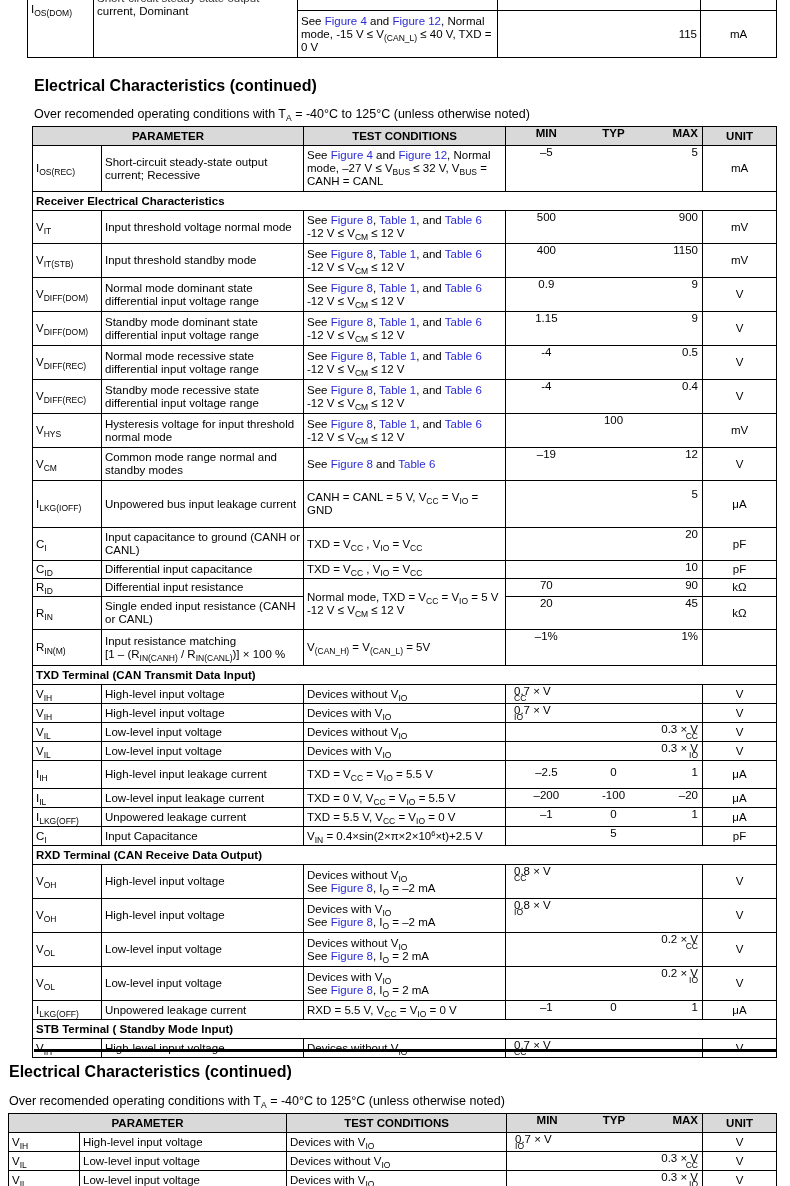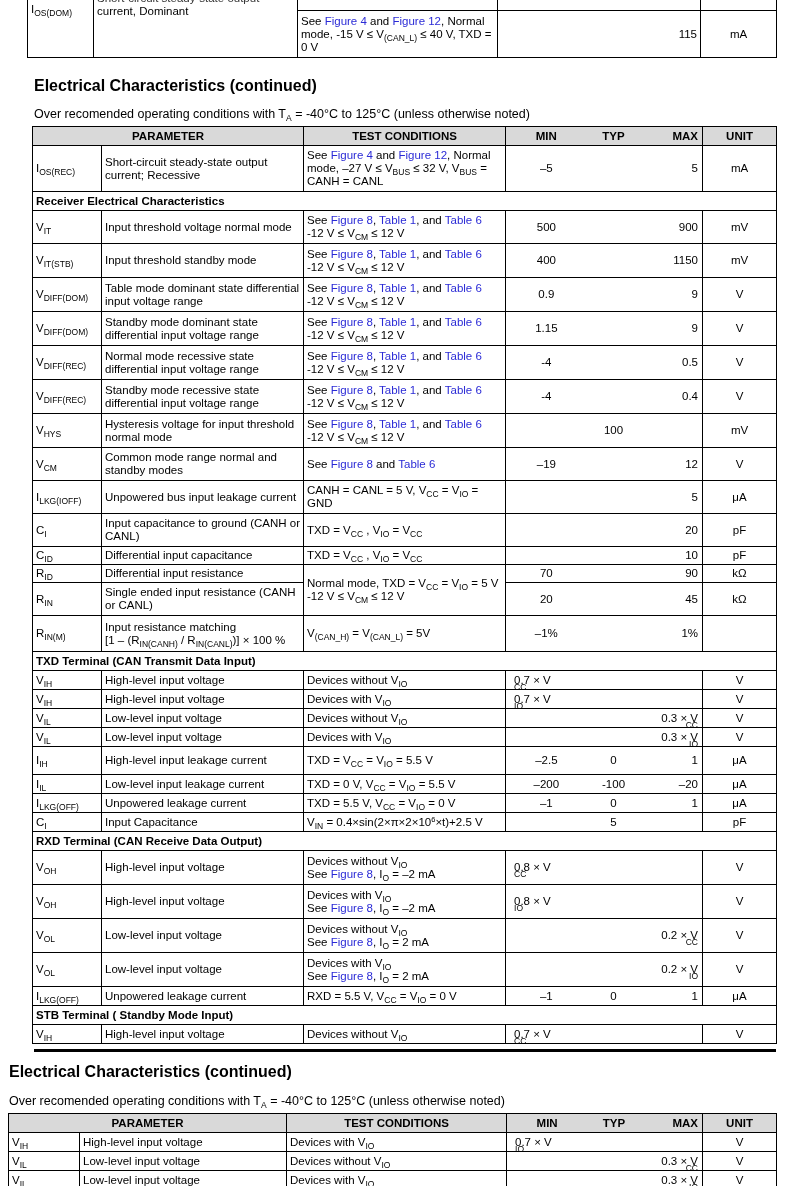--- a/index.html
+++ b/index.html
@@ -6,21 +6,21 @@
   body { width: 790px; height: 1186px; position: relative; overflow: hidden;
          font-family: "Liberation Sans", sans-serif; color: #000; font-size: 11.5px; }
   table { border-collapse: collapse; table-layout: fixed; position: absolute; }
   td, th { border: 1px solid #000; padding: 0 3px; vertical-align: middle; line-height: 13px; font-size: 11.5px; }
   th { background: #d9d9d9; font-weight: bold; text-align: center; height: 18px; }
   .sym { font-size: 11.5px; }
   .sub { font-size: 8.5px; vertical-align: -3px; line-height: 0; }
   .sup { font-size: 7.5px; vertical-align: 4px; line-height: 0; }
   .link { color: #2b2bd6; }
   .sec td { font-weight: bold; height: 18px; }
-  .mtm { display: flex; align-items: center; height: 100%; }
+  .mtm { display: flex; height: 100%; }
   .mtm span { display: block; }
   .c-min { width: 42%; text-align: center; }
   .c-typ { width: 28%; text-align: center; }
   .c-max { width: 30%; text-align: right; }
   .c-min.left { text-align: left; padding-left: 8px; }
   .unit { text-align: center; }
   h2 { margin: 0; font-size: 16px; font-weight: bold; position: absolute; }
   .note { position: absolute; font-size: 12.5px; }
   .thick { position: absolute; height: 3px; background: #000; }
 </style>
@@ -125,21 +125,21 @@
           <div class="mtm" style="min-height: 33px;">
             <span class="c-min">400</span>
             <span class="c-typ"></span>
             <span class="c-max" style="padding-right: 4px;">1150</span>
           </div>
         </td>
         <td class="unit">mV</td>
       </tr>
       <tr style="height: 34px;">
         <td class="sym">V<span class="sub">DIFF(DOM)</span></td>
-        <td>Table mode dominant state differential input voltage range</td>
+        <td>Normal mode dominant state differential input voltage range</td>
         <td>See <span class="link">Figure 8</span>, <span class="link">Table 1</span>, and <span class="link">Table 6</span><br>-12 V ≤ V<span class="sub">CM</span> ≤ 12 V</td>
         <td style="padding: 0px;">
           <div class="mtm" style="min-height: 33px;">
             <span class="c-min">0.9</span>
             <span class="c-typ"></span>
             <span class="c-max" style="padding-right: 4px;">9</span>
           </div>
         </td>
         <td class="unit">V</td>
       </tr>
@@ -201,21 +201,21 @@
         <td>See <span class="link">Figure 8</span> and <span class="link">Table 6</span></td>
         <td style="padding: 0px;">
           <div class="mtm" style="min-height: 32px;">
             <span class="c-min">–19</span>
             <span class="c-typ"></span>
             <span class="c-max" style="padding-right: 4px;">12</span>
           </div>
         </td>
         <td class="unit">V</td>
       </tr>
-      <tr style="height: 33px;">
+      <tr style="height: 47px;">
         <td class="sym">I<span class="sub">LKG(IOFF)</span></td>
         <td>Unpowered bus input leakage current</td>
         <td>CANH = CANL = 5 V, V<span class="sub">CC</span> = V<span class="sub">IO</span> = GND</td>
         <td style="padding: 0px;">
           <div class="mtm" style="min-height: 32px;">
             <span class="c-min"></span>
             <span class="c-typ"></span>
             <span class="c-max" style="padding-right: 4px;">5</span>
           </div>
         </td>

